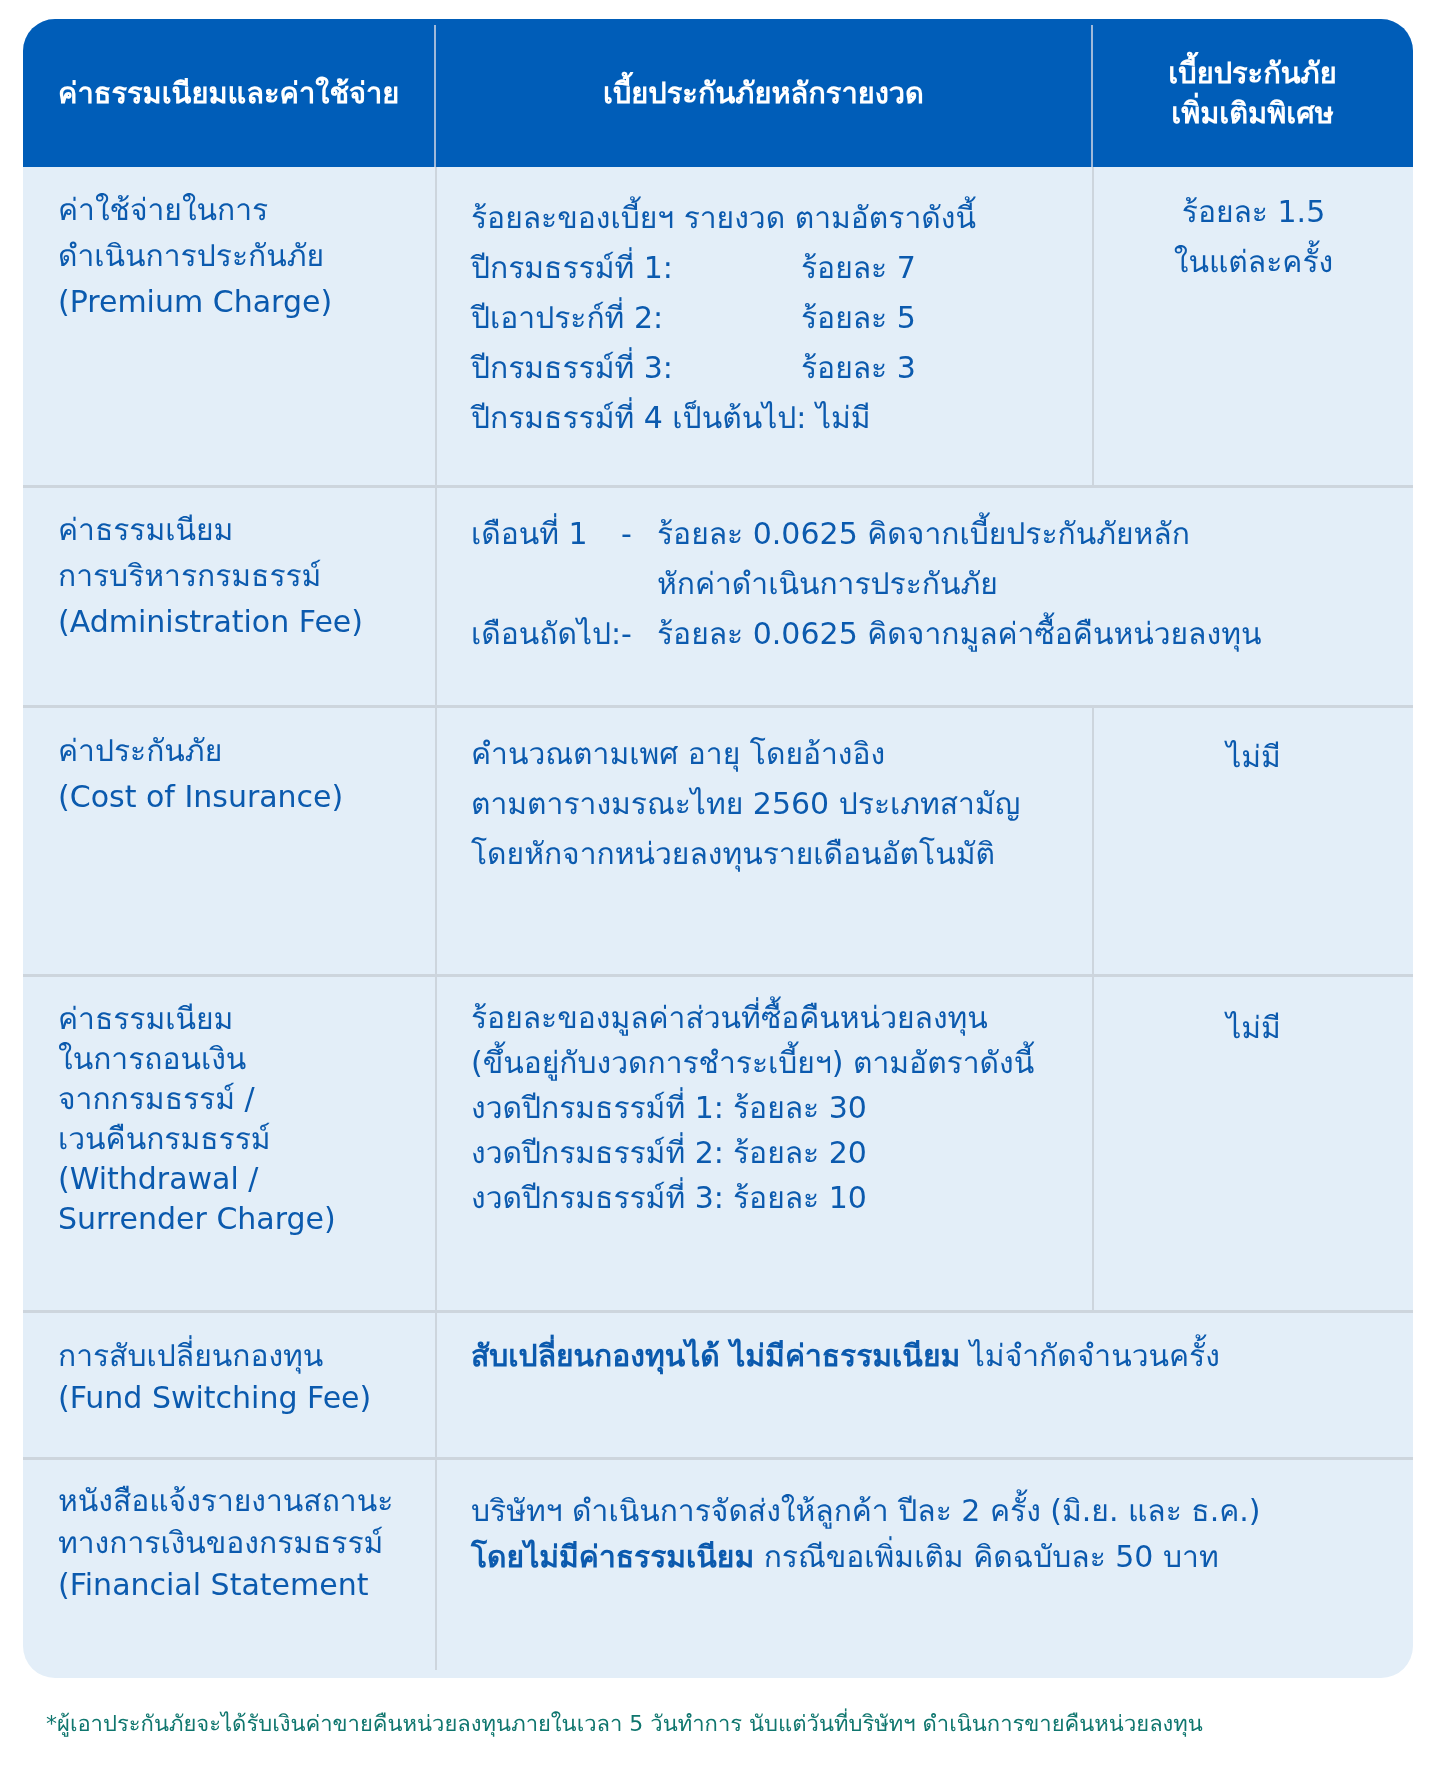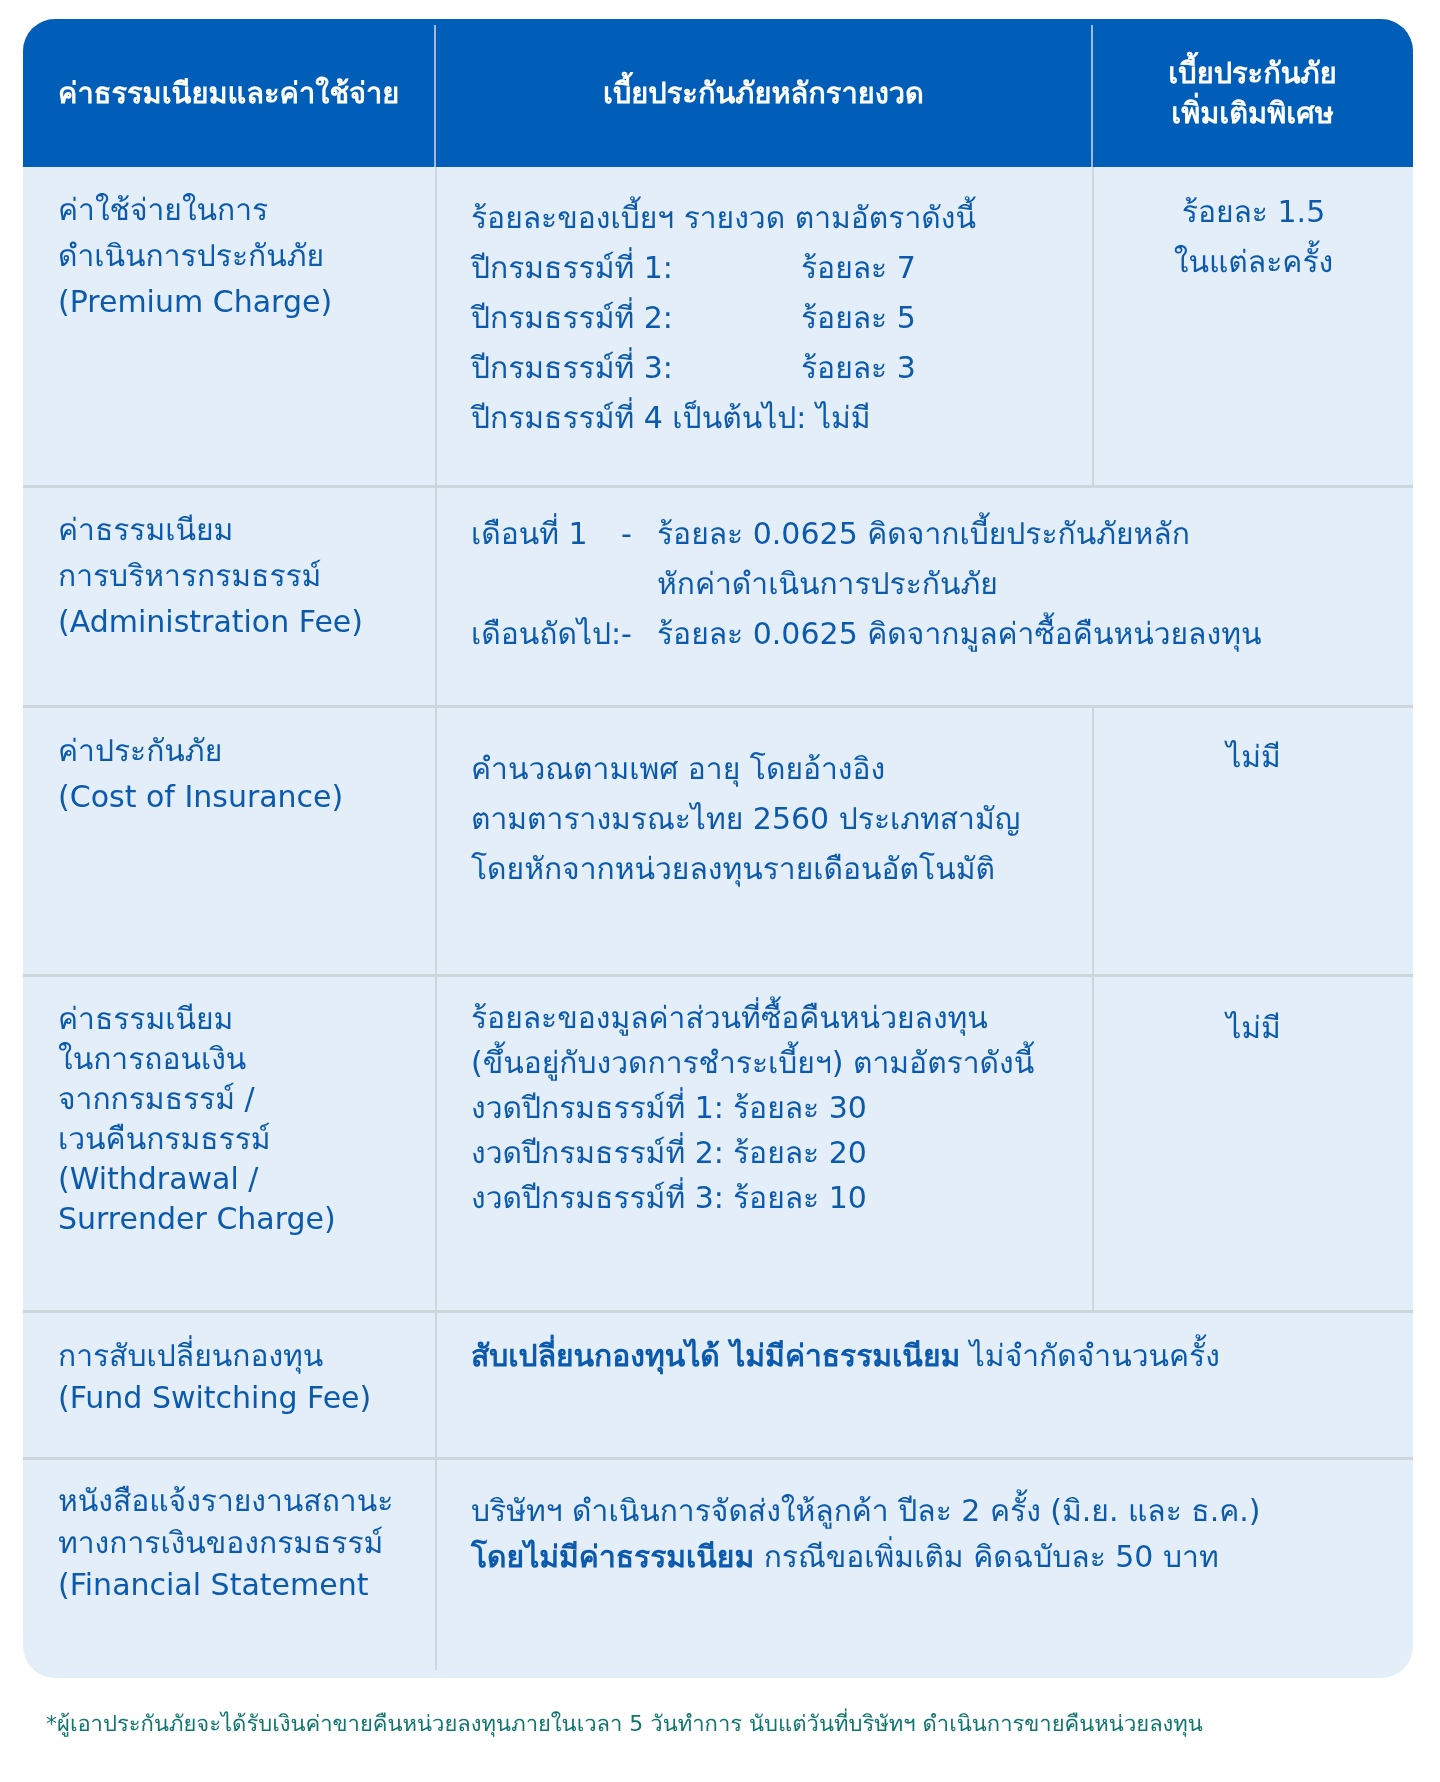--- a/index.html
+++ b/index.html
@@ -52,21 +52,21 @@
   <div class="row" style="top:148px;height:319px">
     <div class="cell c1">
       <span class="line">ค่าใช้จ่ายในการ</span>
       <span class="line">ดำเนินการประกันภัย</span>
       <span class="line">(Premium Charge)</span>
     </div>
     <div class="vline" style="left:412px;top:0;height:319px"></div>
     <div class="cell c2" style="padding-top:26px">
       <span class="line">ร้อยละของเบี้ยฯ รายงวด ตามอัตราดังนี้</span>
       <span class="line pair"><span class="k">ปีกรมธรรม์ที่ 1:</span><span>ร้อยละ 7</span></span>
-      <span class="line pair"><span class="k">ปีกรมธรรม์ที่ 2:</span><span>ร้อยละ 5</span></span>
+      <span class="line pair"><span class="k">ปีเอาประก์ที่ 2:</span><span>ร้อยละ 5</span></span>
       <span class="line pair"><span class="k">ปีกรมธรรม์ที่ 3:</span><span>ร้อยละ 3</span></span>
       <span class="line">ปีกรมธรรม์ที่ 4 เป็นต้นไป: ไม่มี</span>
     </div>
     <div class="vline" style="left:1069px;top:0;height:319px"></div>
     <div class="cell c3">
       <span class="line">ร้อยละ 1.5</span>
       <span class="line">ในแต่ละครั้ง</span>
     </div>
   </div>
   <div class="rowline" style="top:466px"></div>
@@ -85,21 +85,21 @@
     </div>
   </div>
   <div class="rowline" style="top:686px"></div>
 
   <div class="row" style="top:689px;height:267px">
     <div class="cell c1">
       <span class="line">ค่าประกันภัย</span>
       <span class="line">(Cost of Insurance)</span>
     </div>
     <div class="vline" style="left:412px;top:0;height:267px"></div>
-    <div class="cell c2" style="padding-top:36px">
+    <div class="cell c2" style="padding-top:21px">
       <span class="line">คำนวณตามเพศ อายุ โดยอ้างอิง</span>
       <span class="line">ตามตารางมรณะไทย 2560 ประเภทสามัญ</span>
       <span class="line">โดยหักจากหน่วยลงทุนรายเดือนอัตโนมัติ</span>
     </div>
     <div class="vline" style="left:1069px;top:0;height:267px"></div>
     <div class="cell c3" style="padding-top:24px">ไม่มี</div>
   </div>
   <div class="rowline" style="top:955px"></div>
 
   <div class="row" style="top:958px;height:334px">

